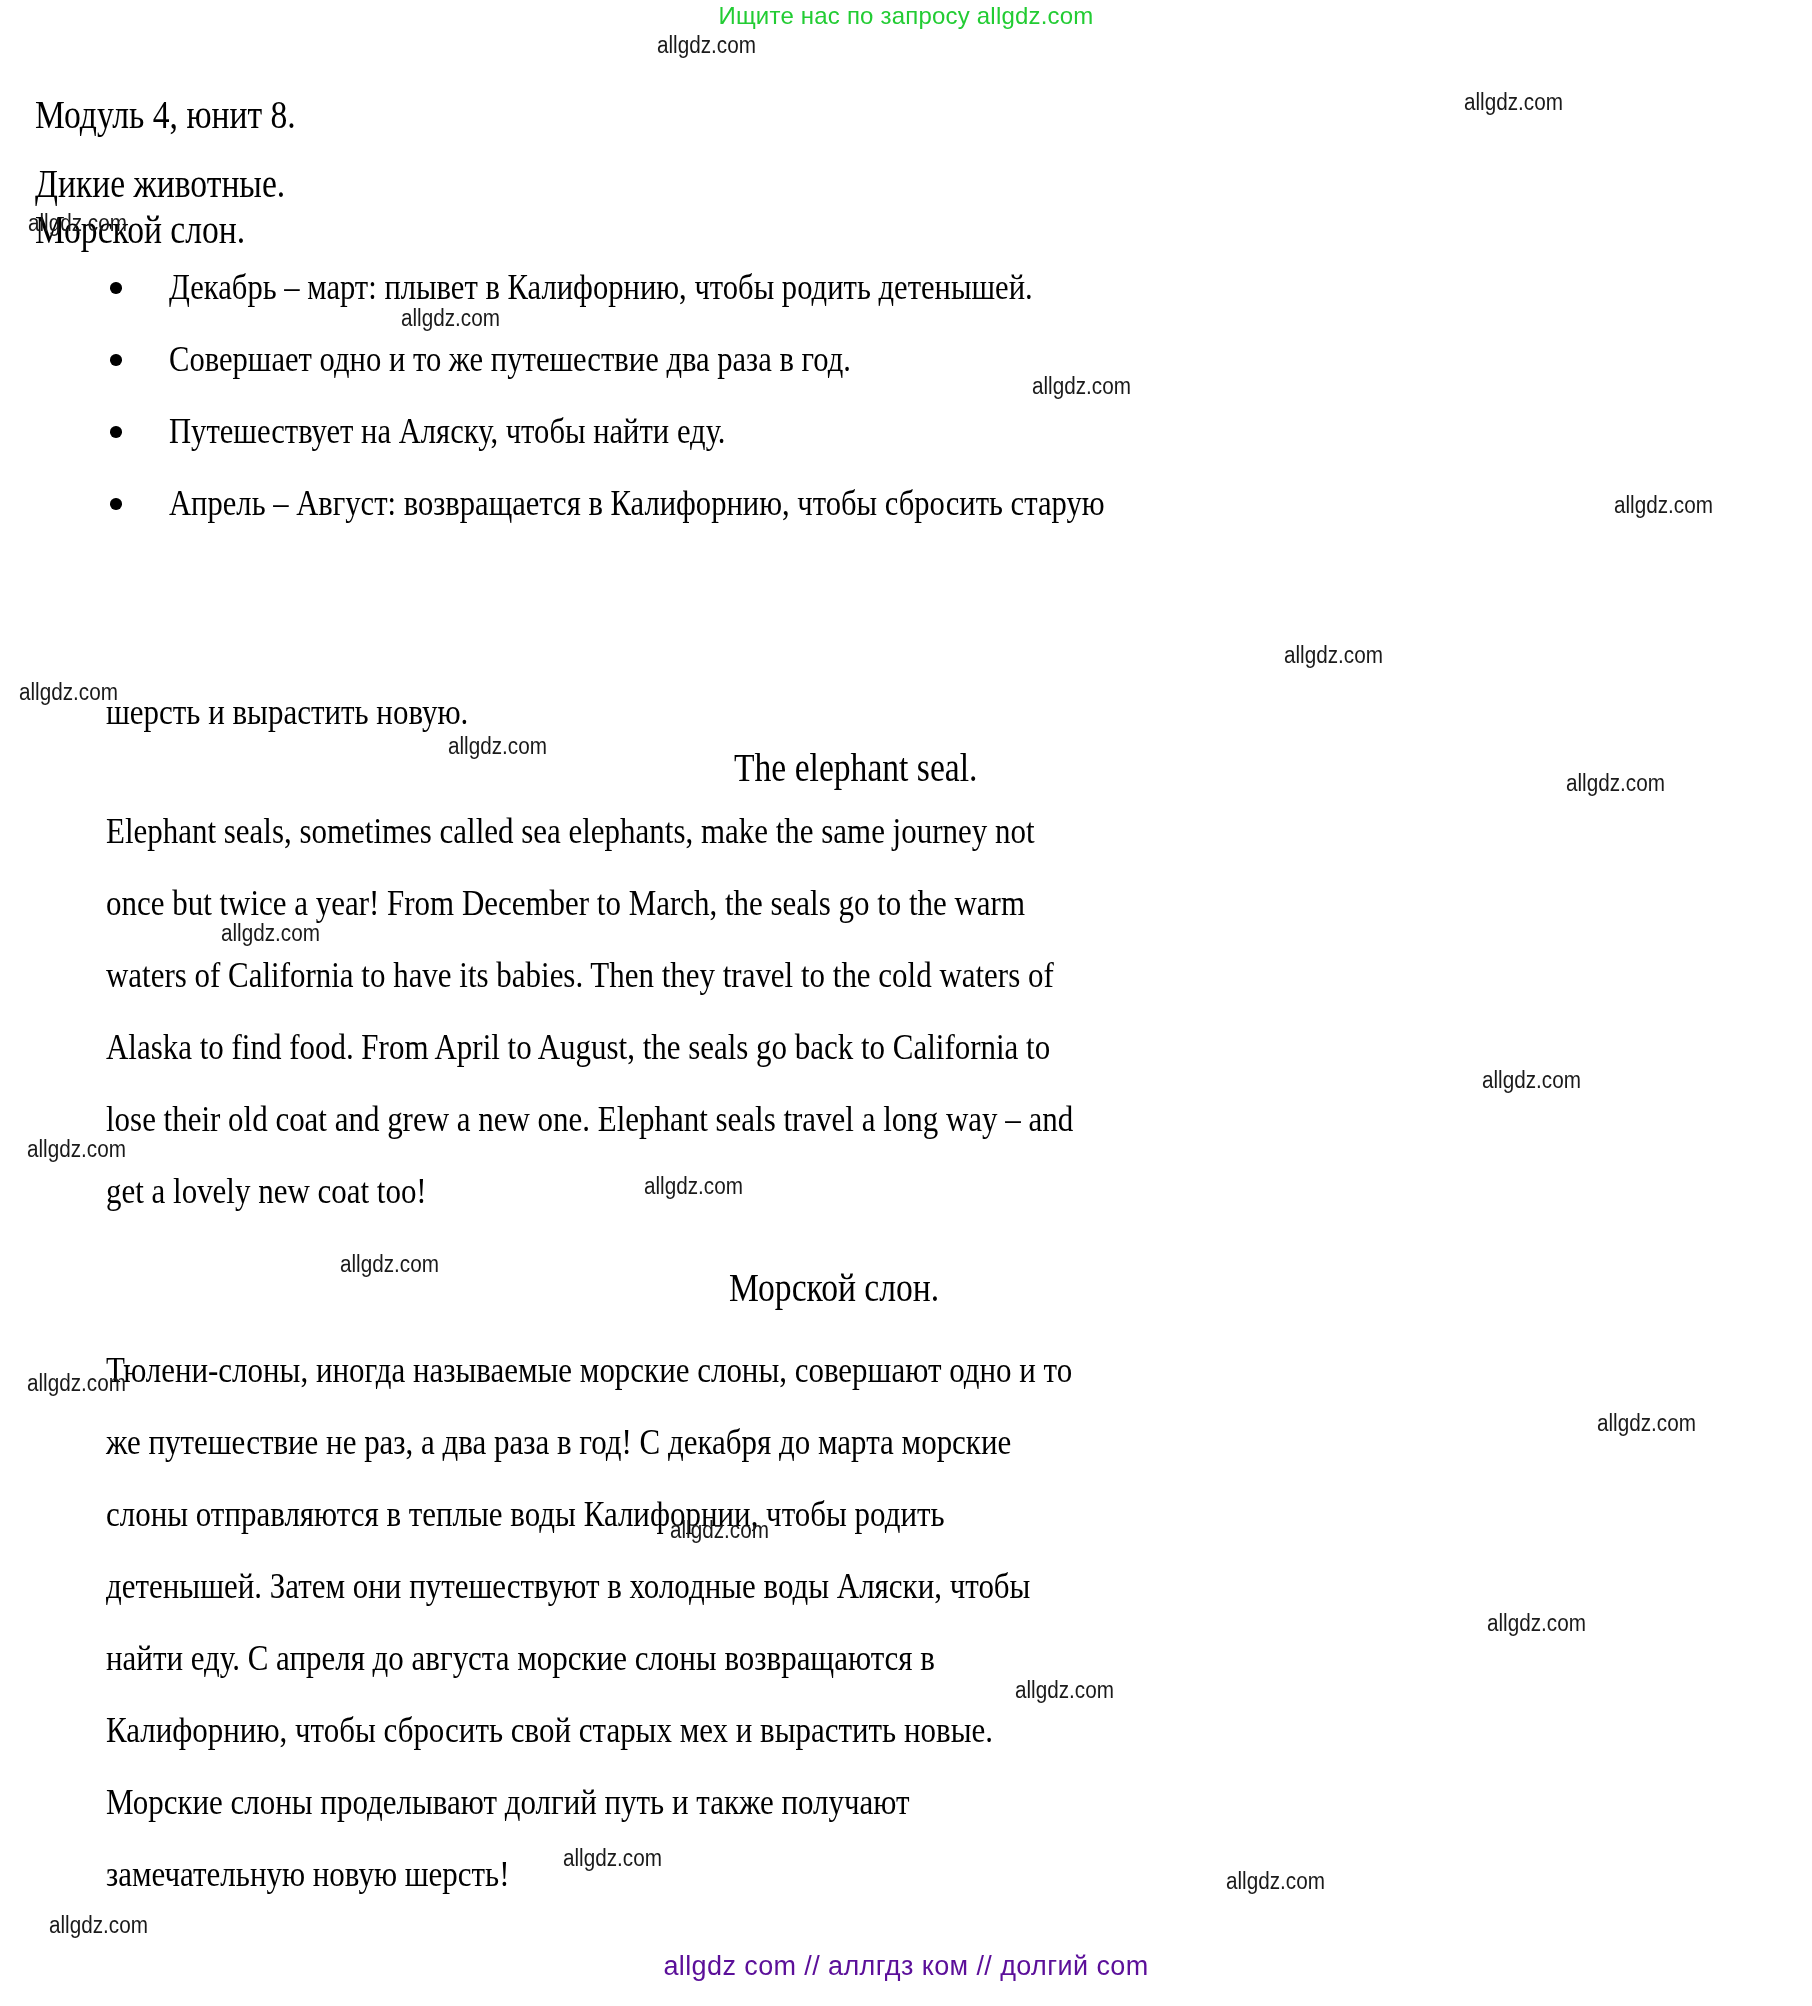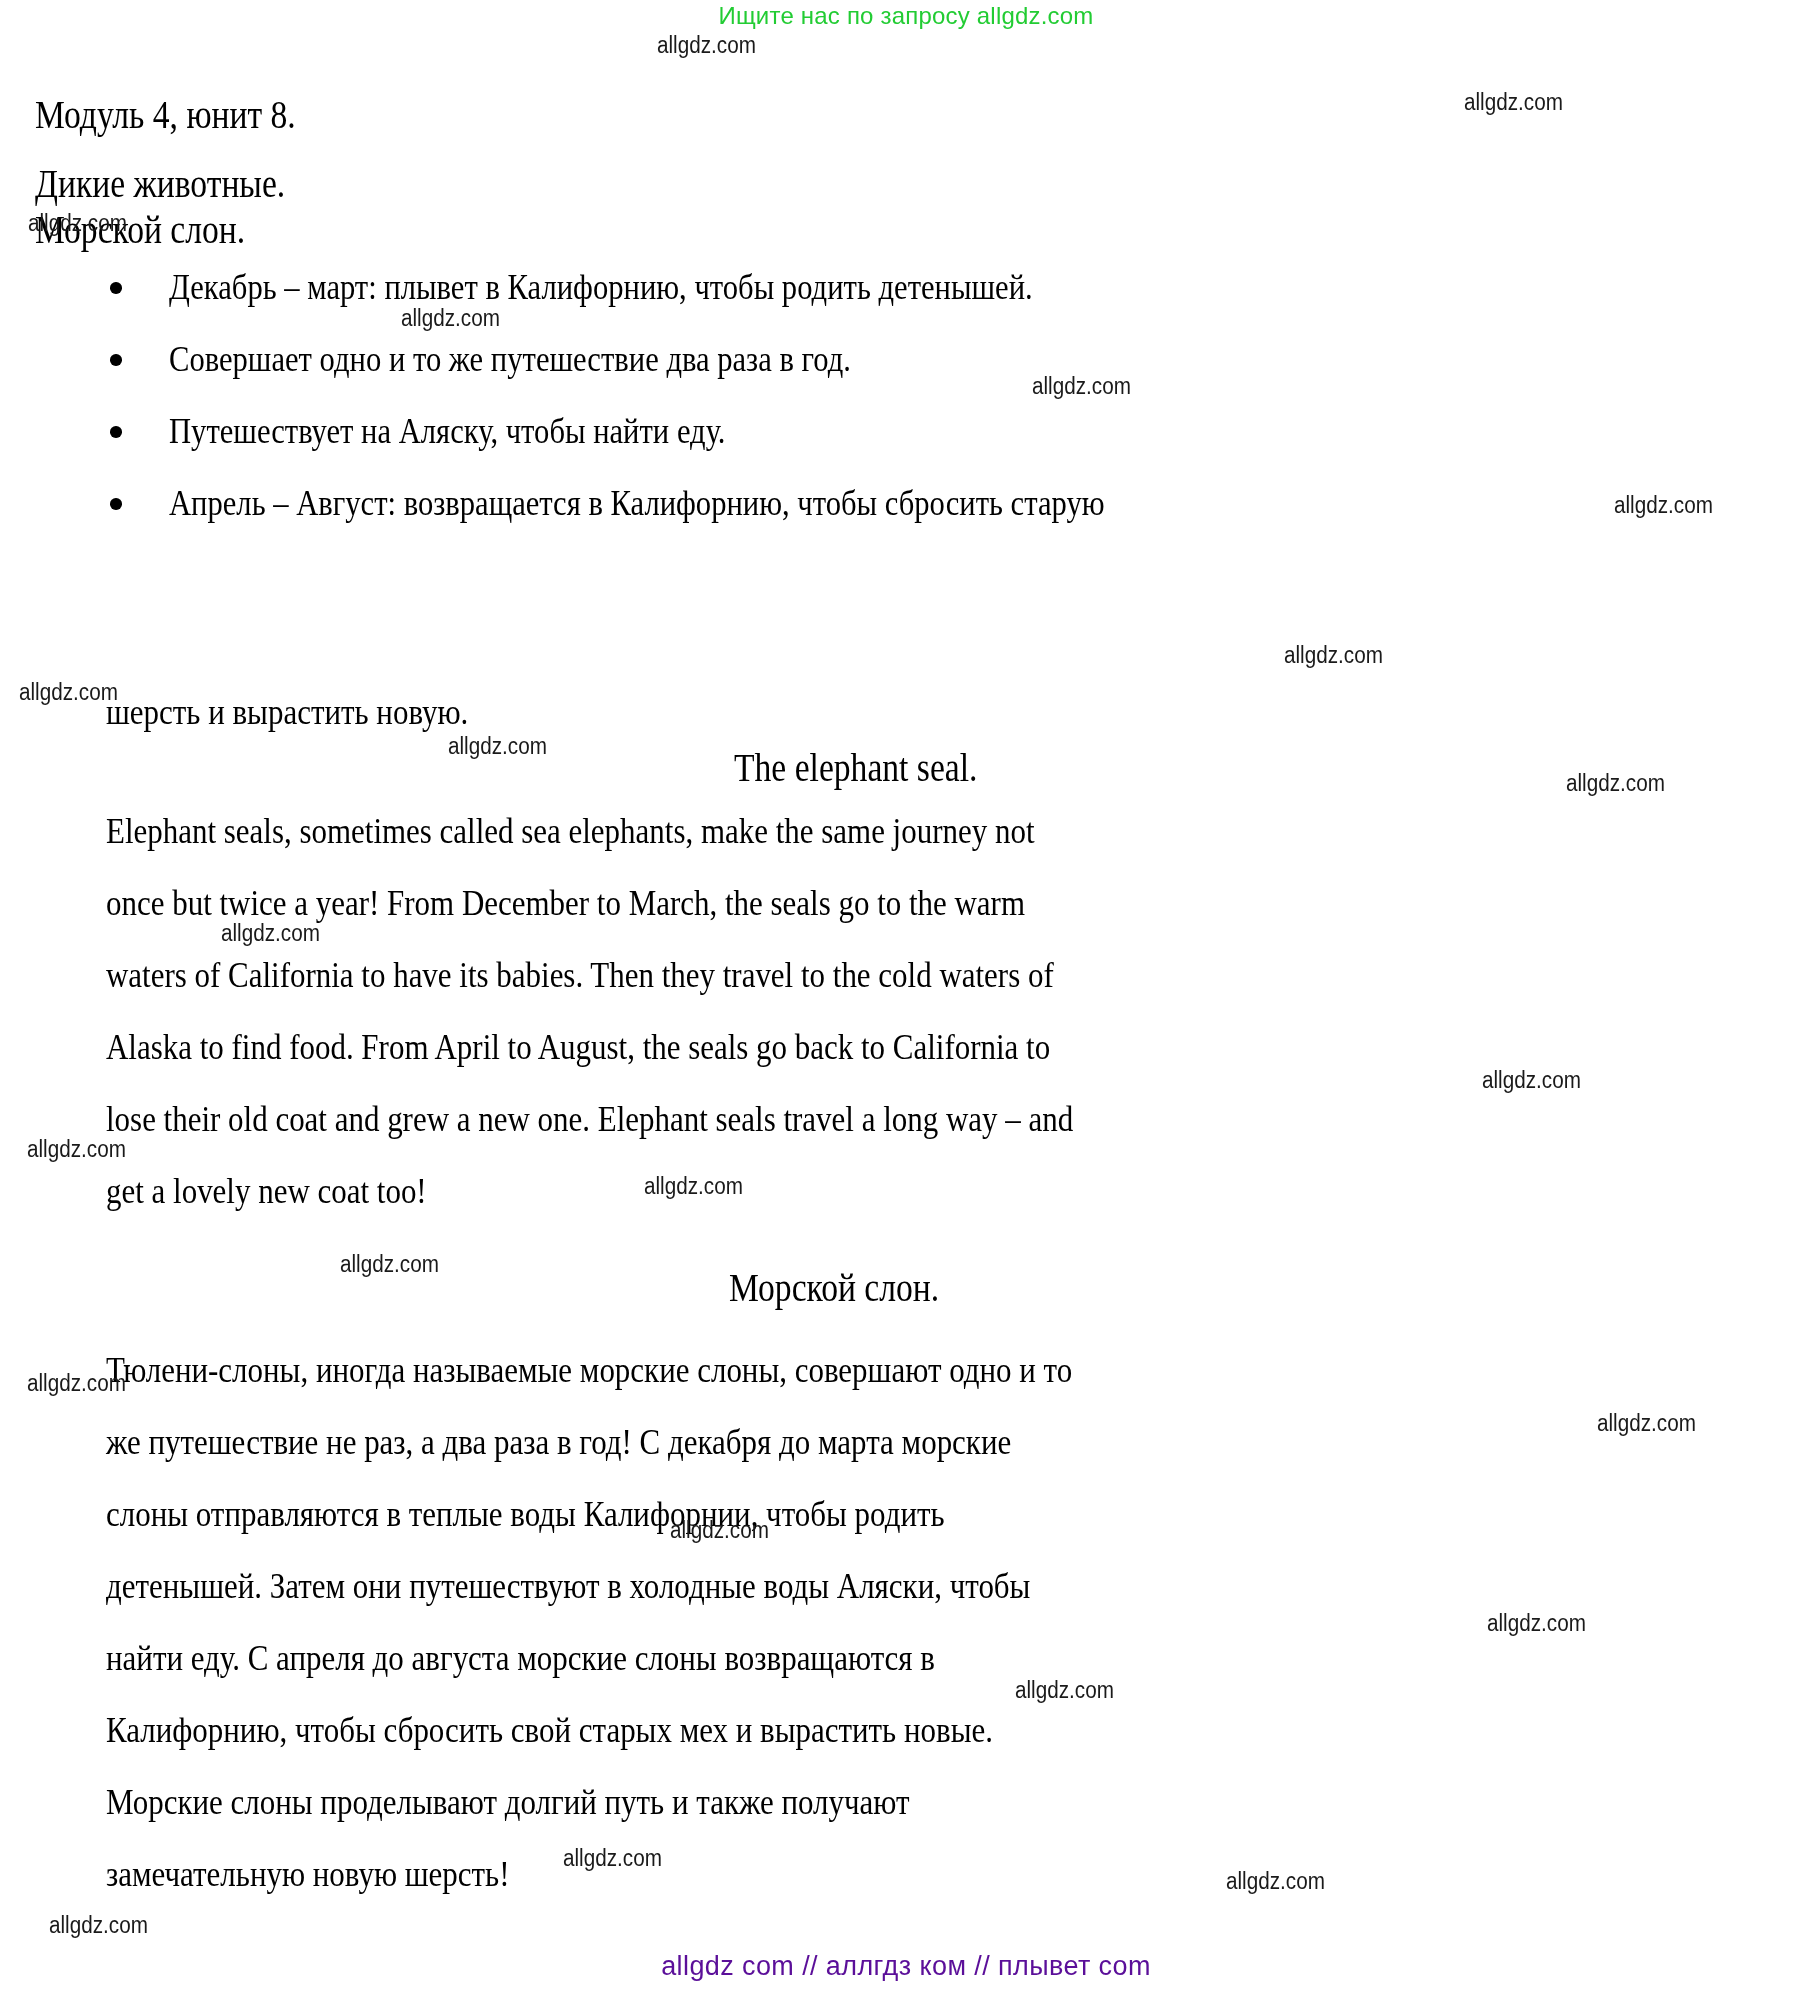--- a/index.html
+++ b/index.html
@@ -253,16 +253,16 @@
       <span class="wm" style="left: 26.5px; top: 1372px;">allgdz.com</span>
       <span class="wm" style="left: 1597px; top: 1412px;">allgdz.com</span>
       <span class="wm" style="left: 670px; top: 1519px;">allgdz.com</span>
       <span class="wm" style="left: 1487px; top: 1612px;">allgdz.com</span>
       <span class="wm" style="left: 1015px; top: 1679px;">allgdz.com</span>
       <span class="wm" style="left: 563px; top: 1847px;">allgdz.com</span>
       <span class="wm" style="left: 1226px; top: 1870px;">allgdz.com</span>
       <span class="wm" style="left: 49px; top: 1914px;">allgdz.com</span>
     </div>
 
-  <div class="footer-bar" style="color: rgb(91, 15, 153);">allgdz com  //  аллгдз ком  //  плывет com</div>
+  <div class="footer-bar" style="color: rgb(91, 15, 153);">allgdz com  //  аллгдз ком  //  долгий com</div>
 
 </div>
 
 
 </body></html>

